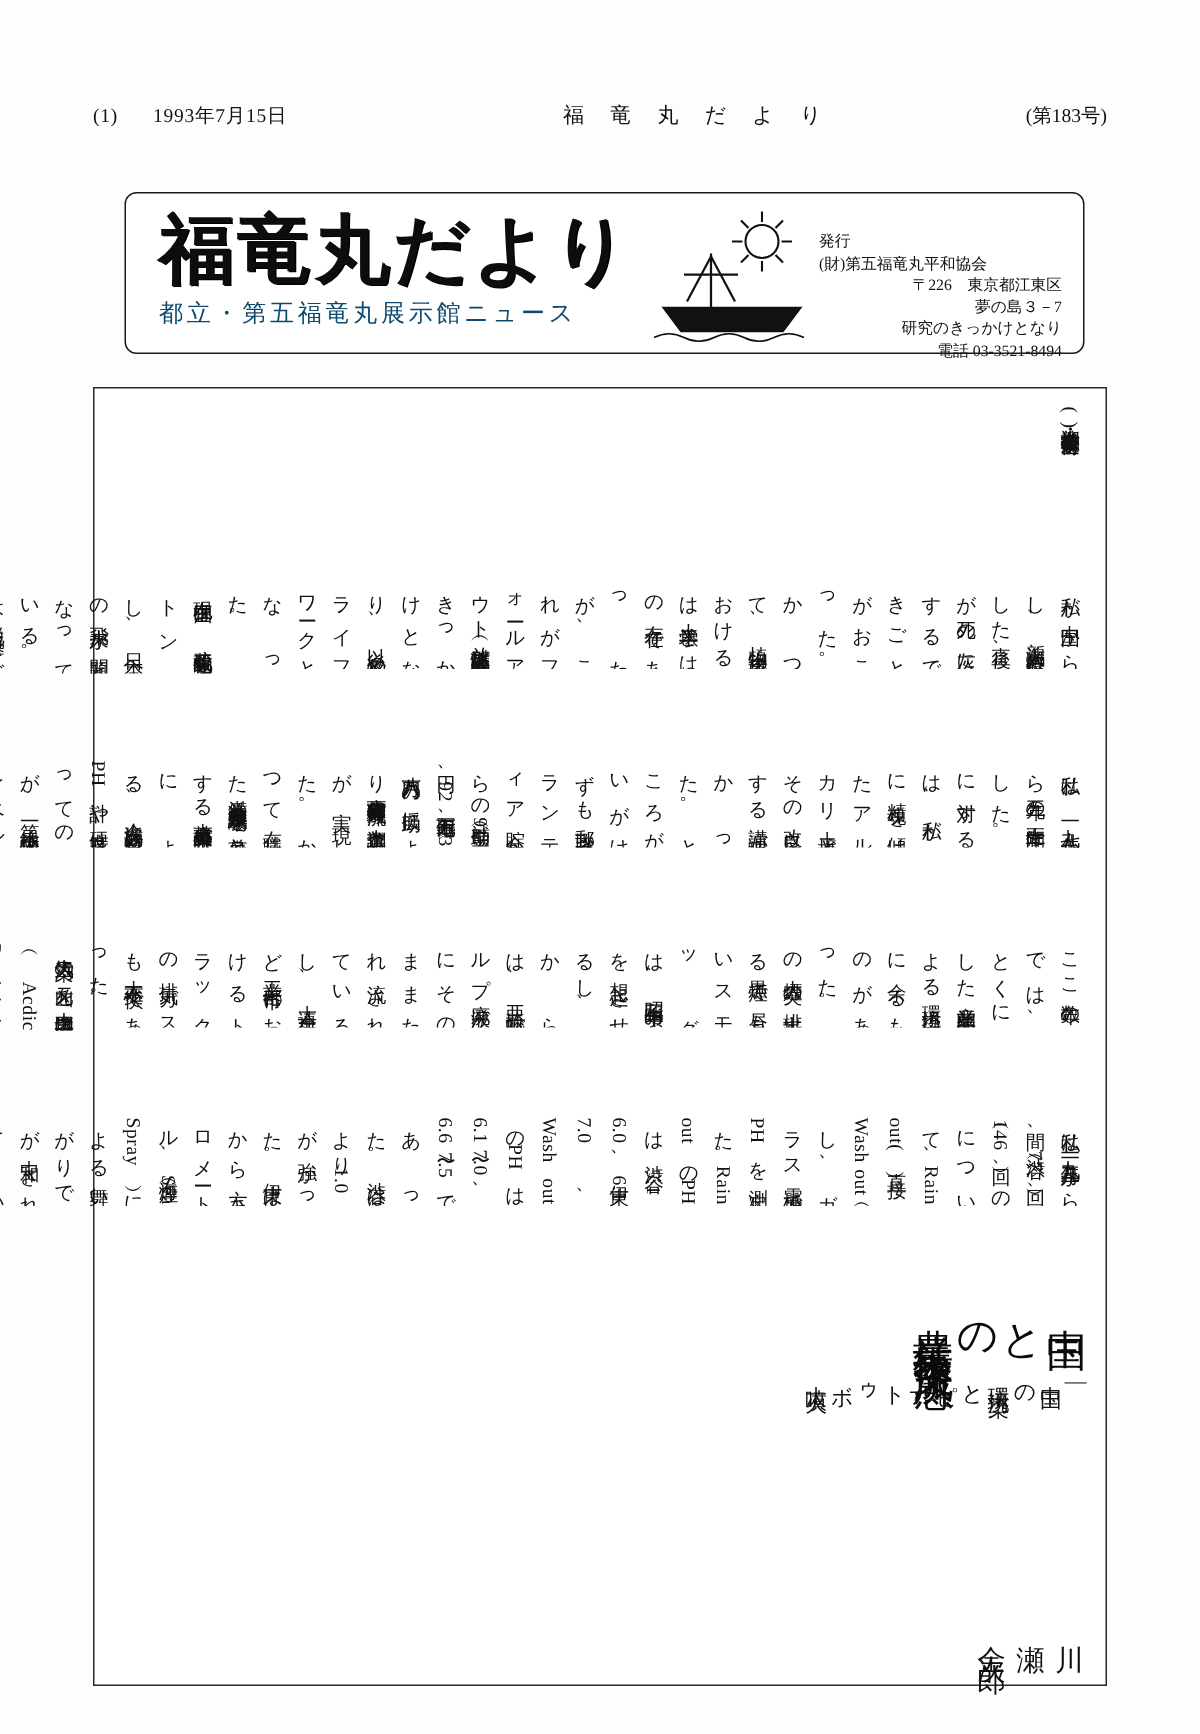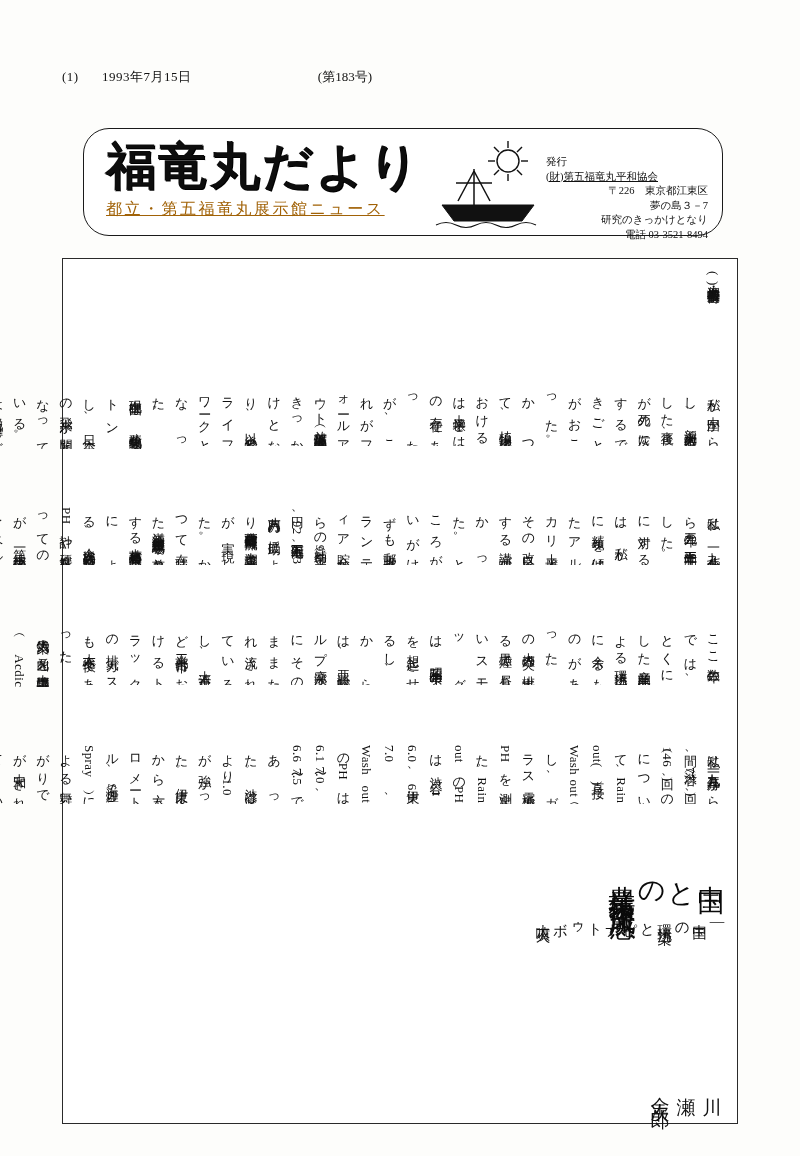--- a/index.html
+++ b/index.html
@@ -30,21 +30,21 @@
     letter-spacing:7px;
     font-size:14px;
   }
   .rh-issue{width:90px;text-align:right;font-size:13px;letter-spacing:0;}
 
   
   .masthead{
     position:absolute;
     left:83px;top:128px;width:640px;height:108px;
     border:1.6px solid #1a1a1a;
-    border-radius:26px;
+    border-radius:8px;
     box-sizing:border-box;
     background:#fff;
   }
   .logo-wrap{
     position:absolute;left:22px;top:6px;width:380px;height:96px;
   }
   .logo-title{
     font-family:"DejaVu Serif",serif;
     font-weight:bold;
     font-size:50px;
@@ -52,34 +52,33 @@
     line-height:62px;
     color:#0d0d0d;
     text-shadow:1px 1px 0 #000;
     white-space:nowrap;
   }
   .logo-sub{
     font-size:16px;
     letter-spacing:2.5px;
     margin-top:2px;
     white-space:nowrap;
-    color:#a16207;
-    text-decoration:underline;
+    color:#0c4a6e;
   }
   .boat{
     position:absolute;right:168px;top:10px;width:120px;height:92px;
   }
   .pub-block{
     position:absolute;right:14px;top:26px;width:168px;
     font-size:10.5px;line-height:14.5px;
     text-align:right;
     color:#111;
   }
   .pub-block .ln1{text-align:left;padding-left:6px;}
-  .pub-block .ln2{text-align:left;padding-left:6px;text-decoration:underline;}
+  .pub-block .ln2{text-align:left;padding-left:6px;}
 
   
   .article-frame{
     position:absolute;
     left:62px;top:258px;width:676px;height:866px;
     border:1.4px solid #2a2a2a;
     box-sizing:border-box;
     background:#fff;
     padding:10px 12px 10px 10px;
   }
@@ -161,20 +160,21 @@
   }
 </style>
 </head>
 <body>
 
 <div class="page">
 
   <div class="running-head">
     <span class="rh-page">(1)</span>
     <span class="rh-date">1993年7月15日</span>
+    <span class="rh-title">福 竜 丸 だ よ り</span>
     <span class="rh-issue">(第183号)</span>
   </div>
 
   <div class="masthead">
     <div class="logo-wrap">
       <div class="logo-title">福竜丸だより</div>
       <div class="logo-sub">都立・第五福竜丸展示館ニュース</div>
     </div>
 
     <svg class="boat" viewBox="0 0 120 92">

